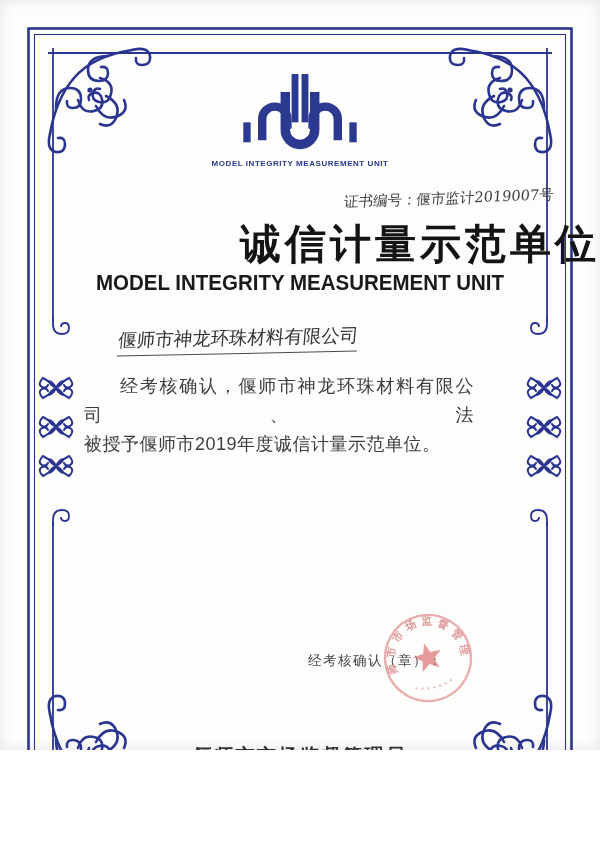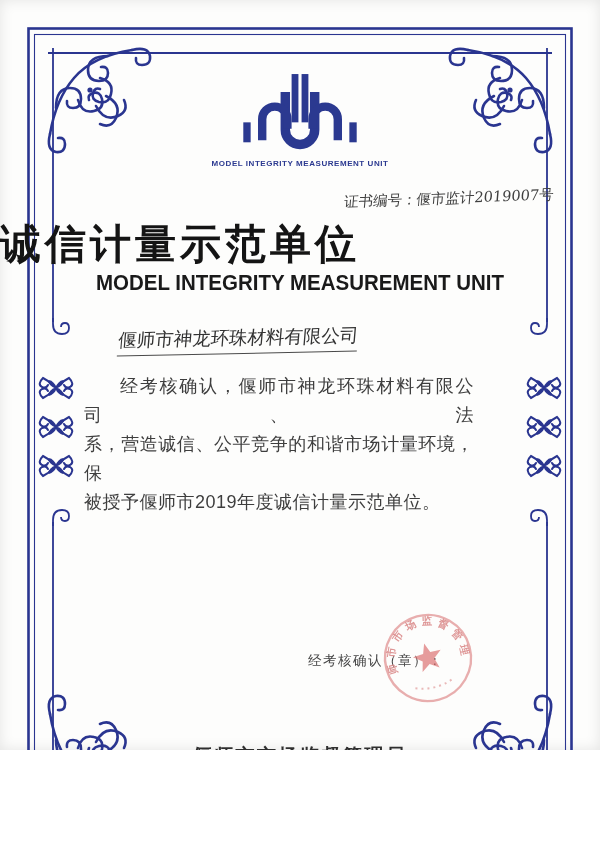--- a/index.html
+++ b/index.html
@@ -13,21 +13,21 @@
   .logo-caption{
     position:absolute;left:0;right:0;top:159px;text-align:center;
     font-size:8px;font-weight:bold;color:#2b3990;letter-spacing:.55px;
   }
   .cert-no{
     position:absolute;left:344px;top:189px;width:210px;
     font-family:"DejaVu Serif",serif;font-size:14.5px;color:#3f3f3f;
     transform:rotate(-2deg) skewX(-7deg);white-space:nowrap;
   }
   .title-zh{
-    position:absolute;left:0;right:0;top:217px;text-align:left;
+    position:absolute;left:0;right:0;top:217px;text-align:right;
     font-family:"Liberation Serif",serif;font-size:41px;font-weight:900;
     color:#141414;letter-spacing:4px;
   }
   .title-en{
     position:absolute;left:0;right:0;top:271px;text-align:center;
     font-size:20.5px;font-weight:800;color:#1a1a1a;letter-spacing:0;
     transform:scaleY(1.06);
   }
   .company{
     position:absolute;left:118px;top:325px;width:240px;text-align:center;
@@ -133,21 +133,20 @@
     <span>证书编号：</span><span>偃市监计2019007号</span>
   </div>
 
   <div class="title-zh">诚信计量示范单位</div>
   <div class="title-en">MODEL INTEGRITY MEASUREMENT UNIT</div>
 
   <div class="company">偃师市神龙环珠材料有限公司</div>
 
   <div class="body-text">
     <div class="body-line first">经考核确认，偃师市神龙环珠材料有限公司、法</div>
-    <div class="body-line">系，营造诚信、公平竞争的和谐市场计量环境，保</div>
     <div class="body-line last">被授予偃师市2019年度诚信计量示范单位。</div>
   </div>
 
   <div class="issue-label">经考核确认（章）：</div>
 
   <svg class="seal" viewBox="-62 -62 124 124" xmlns="http://www.w3.org/2000/svg">
     <g transform="rotate(-15)">
       <circle cx="0" cy="0" r="43" fill="none" stroke="#e19090" stroke-width="2.4" opacity=".85"></circle>
       <path id="sealArc" d="M-29.5,16.3 A33.7,33.7 0 1 1 29.5,16.3" fill="none" stroke="none"></path>
       <text font-size="10.5" fill="#d98585" font-weight="bold">

